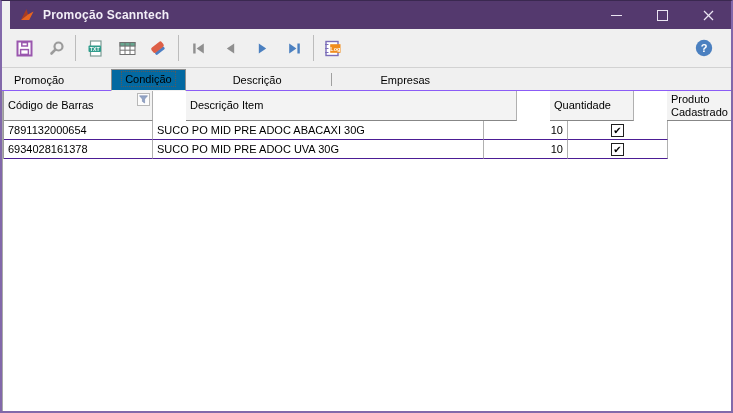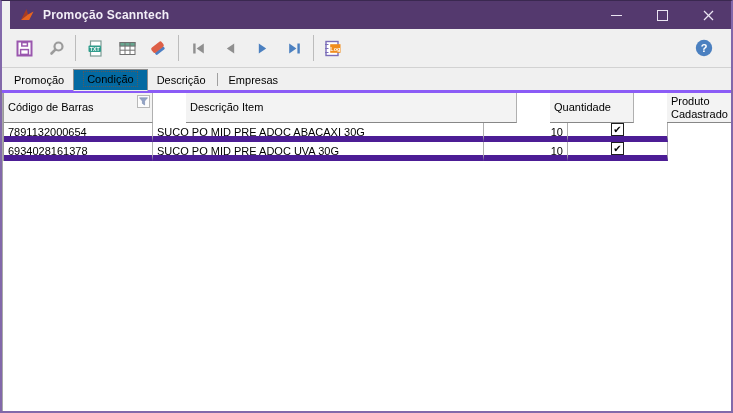--- a/index.html
+++ b/index.html
@@ -19,33 +19,33 @@
   .glyph-min { width:11px; height:0; border-bottom:1px solid #eae4f2; }
   .glyph-max { width:9px; height:9px; border:1px solid #eae4f2; }
   
   .toolbar { height:38px; flex:0 0 auto; background:#f0f0f0; border-bottom:1px solid #d2d2d2;
              display:flex; align-items:center; padding:0 6px; }
   .tbtn { width:32px; height:30px; display:flex; align-items:center; justify-content:center; }
   .tsep { width:1px; height:26px; background:#bcbcbc; margin:0 3px; }
   .help-btn { margin-left:auto; margin-right:8px; width:26px; }
   
   .tabstrip { display:flex; align-items:flex-end; background:#f0f0f0; padding-left:3px; flex:0 0 auto; }
-  .main-tabs { height:22px; border-bottom:3px solid #8b5cf6; }
+  .main-tabs { height:22px; border-bottom:1px solid #8b5cf6;gap:38px; }
   .sub-tabs  { height:22px; border-bottom:1px solid #565656; }
   .tab { box-sizing:border-box; height:18px; line-height:17px; padding:0 9px; position:relative; z-index:1; white-space:nowrap; }
   .tab.active { height:22px; line-height:19px; border:1px solid #8e8e8e; border-bottom:1px solid #f0f0f0;
                 margin-bottom:-1px; background:#0369a1; z-index:3; }
   .sub-tabs .tab.active { border-color:#565656; border-bottom-color:#f0f0f0; }
   .focus-box { display:inline-block; border:1px dotted #5a5a5a; padding:0 3px; line-height:14px; }
   .tab-sep { width:1px; height:13px; background:#a0a0a0; margin:0 2px 4px; }
   
   .subpage { flex:1 1 auto; background:#ffffff; border-left:1px solid #a8a8a8; position:relative; overflow:hidden; }
   .grid { position:absolute; top:0; left:0; border-left:1px solid #9a9a9a; }
   .g-head { display:flex;gap:33px; }
-  .g-cell { box-sizing:border-box; border-right:1px solid #b0b0b0; border-bottom:6px solid #4c1d95;
+  .g-cell { box-sizing:border-box; border-right:1px solid #b0b0b0; border-bottom:1px solid #4c1d95;
             background:#fff; padding:0 4px; overflow:hidden; white-space:nowrap; }
   .g-head .g-cell { background:#f3f3f3; border-bottom:1px solid #878787; height:30px;
                     display:flex; align-items:center; white-space:normal; line-height:13px; position:relative; }
   .w1 { width:149px; } .w2 { width:331px; } .w3 { width:84px; } .w4 { width:100px; }
   .g-row { display:flex; height:19px; }
   .g-row .g-cell { height:19px; line-height:18px; }
   .cell-right { text-align:right; }
   .chk-cell { display:flex; align-items:center; justify-content:center; }
   .checkbox { box-sizing:border-box; width:13px; height:13px; border:1px solid #1f1f1f; background:#fff;
               font-family:"DejaVu Sans",sans-serif; font-size:10px; font-weight:bold; line-height:11px; text-align:center; }

